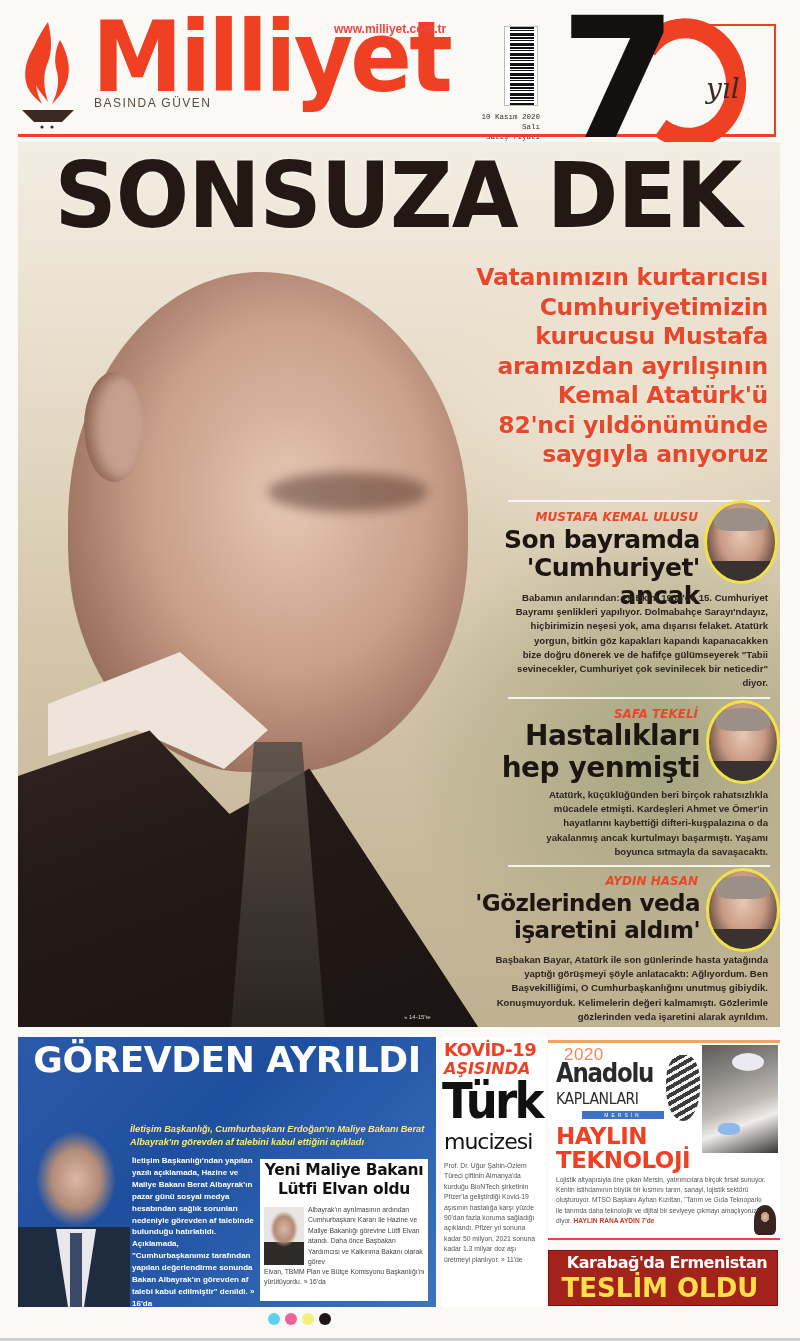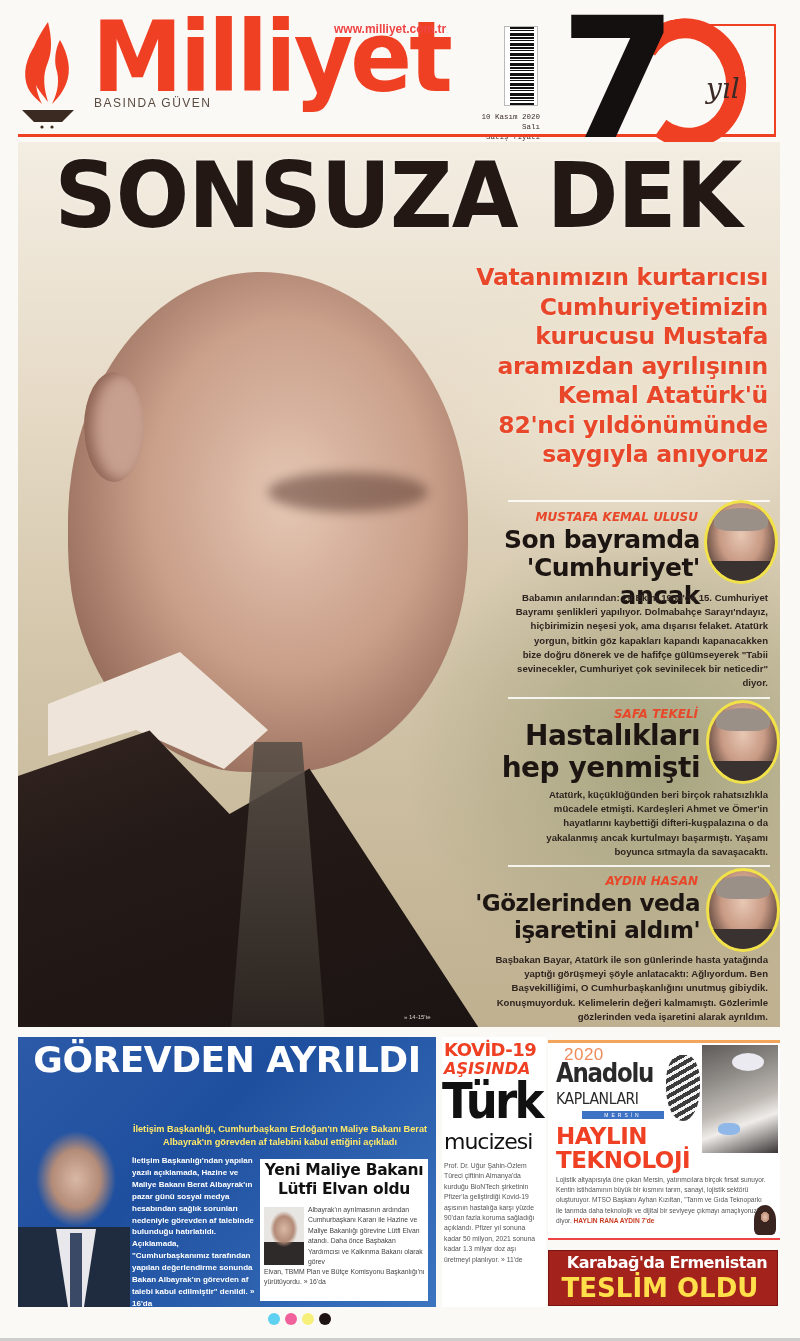--- a/index.html
+++ b/index.html
@@ -60,21 +60,21 @@
   .portrait { position: absolute; width: 74px; height: 84px; border-radius: 50%; border: 3px solid #f2e24a; overflow: hidden;
               background: radial-gradient(ellipse at 50% 40%, #e8c8b4 0%, #c89a84 45%, #6b5046 75%, #e8e4dc 100%); }
   .portrait .hair { position: absolute; left: 10%; top: 6%; width: 80%; height: 30%; border-radius: 50% 50% 30% 30%; background: #9a9088; }
   .portrait .suit { position: absolute; left: 0; bottom: 0; width: 100%; height: 26%; background: #3a3230; }
 
   
   .blue-box { position: absolute; left: 18px; top: 1037px; width: 418px; height: 270px;
               background: linear-gradient(135deg, #2c5aa8 0%, #1e4f9e 40%, #3c74c0 100%); }
   .blue-headline { position: absolute; left: 4px; top: 4px; width: 410px; font-family: "DejaVu Sans", sans-serif; font-weight: 900; font-size: 36px; line-height: 38px;
                    color: #ffffff; text-align: center; letter-spacing: -0.5px; }
-  .blue-sub { position: absolute; left: 112px; top: 86px; width: 300px; font-weight: 700; font-size: 9.2px; line-height: 12.5px; color: #ffe86a; text-align: center; }
+  .blue-sub { position: absolute; left: 112px; top: 86px; width: 300px; font-style: italic; font-weight: 700; font-size: 9.2px; line-height: 12.5px; color: #ffe86a; text-align: left; }
   .erdogan { position: absolute; left: 0; top: 92px; width: 112px; height: 178px;
              background: radial-gradient(ellipse 40px 48px at 58px 50px, #d9b8a6 0%, #b48c78 60%, rgba(0,0,0,0) 100%),
                          linear-gradient(180deg, rgba(0,0,0,0) 55%, #1f2b3e 55%); }
   .erdogan .shirt { position: absolute; left: 38px; top: 100px; width: 40px; height: 78px; background: #e8e8ec; clip-path: polygon(0 0, 100% 0, 70% 100%, 30% 100%); }
   .erdogan .tie2 { position: absolute; left: 52px; top: 104px; width: 12px; height: 74px; background: #3a4a66; }
   .blue-body { position: absolute; left: 114px; top: 118px; width: 126px; font-size: 8px; line-height: 11.9px; color: #ffffff; font-weight: 700; }
   .maliye-box { position: absolute; left: 242px; top: 122px; width: 168px; height: 142px; background: #ffffff; }
   .maliye-title { position: absolute; left: 4px; top: 2px; width: 160px; font-family: "DejaVu Sans", sans-serif; font-weight: 900; font-size: 15.5px; line-height: 19px; color: #111; text-align: center; letter-spacing: -0.3px; }
   .elvan-photo { position: absolute; left: 4px; top: 48px; width: 40px; height: 58px;
                  background: radial-gradient(ellipse 14px 18px at 20px 22px, #d8b8a4 0%, #b48c78 70%, rgba(0,0,0,0) 100%), linear-gradient(180deg, #e8e6e2 60%, #2e2a2a 60%); }

